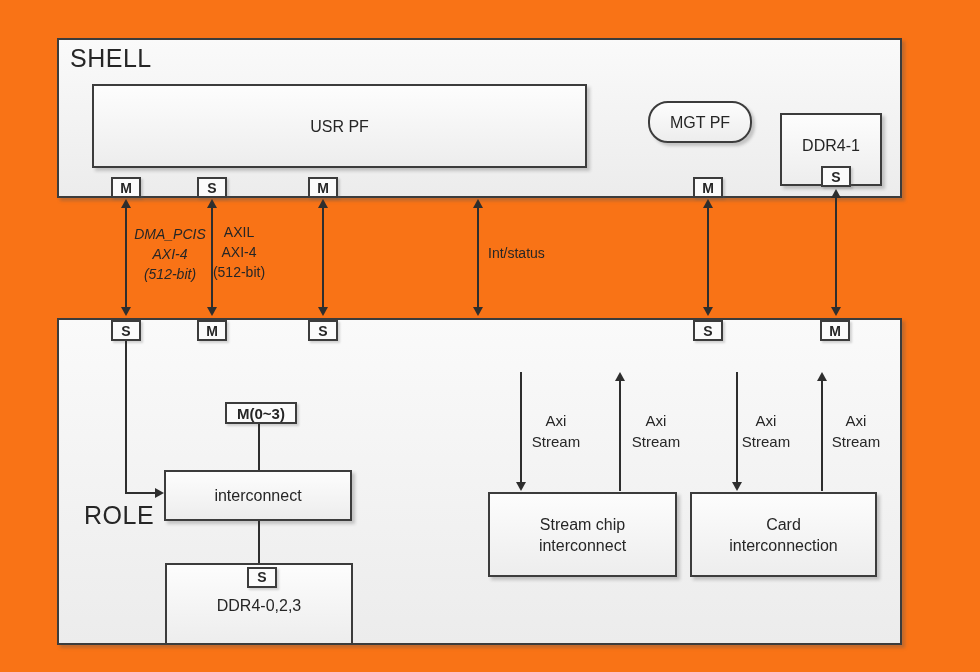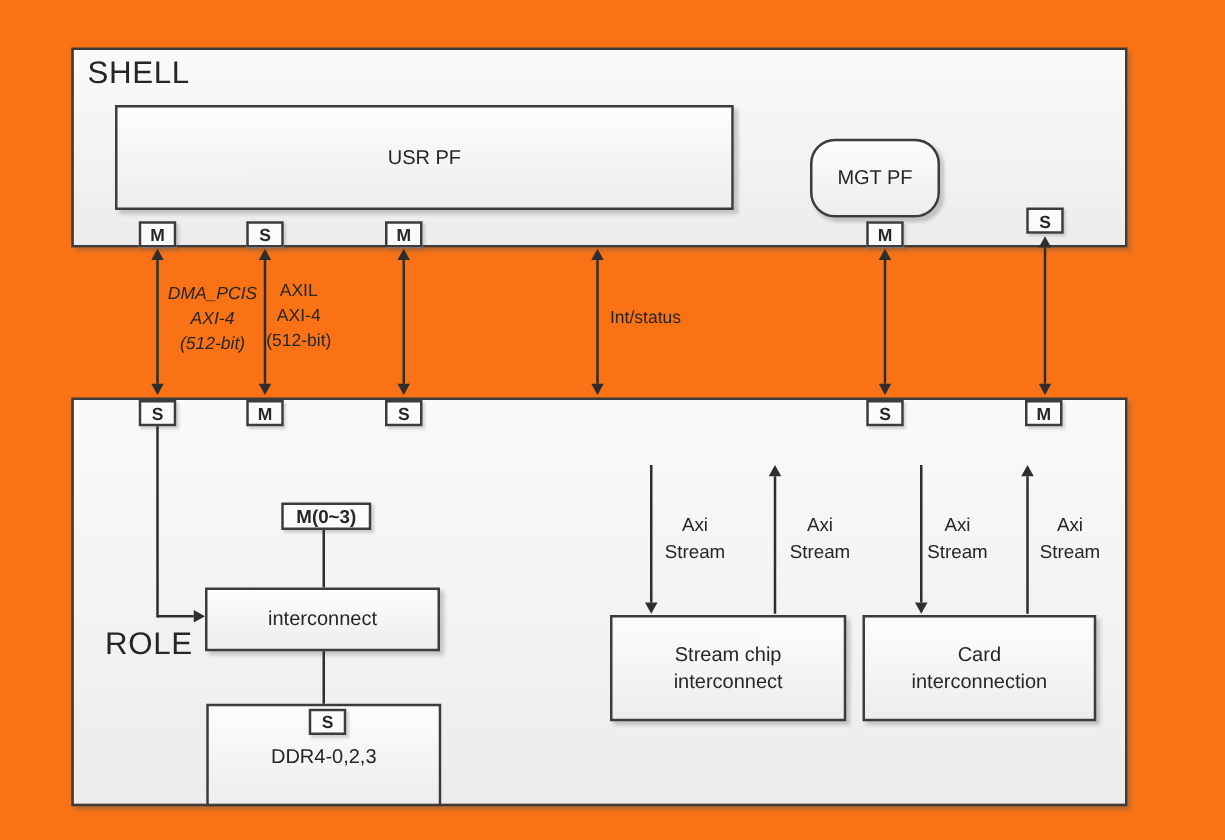--- a/index.html
+++ b/index.html
@@ -60,24 +60,27 @@
 
 <div id="canvas">
 
   <div class="bigbox" style="left:57px;top:38px;width:845px;height:160px;"></div>
   <div class="lbl title-lbl" style="left:70px;top:44px;">SHELL</div>
 
   <div class="box" style="left:92px;top:84px;width:495px;height:84px;">
     <span>USR PF</span>
   </div>
 
-  <div class="box" style="left:648px;top:111px;width:104px;height:63px;border-radius:20px;">
+  <div class="box" style="left:648px;top:101px;width:104px;height:42px;border-radius:20px;">
     <span>MGT PF</span>
   </div>
 
+  <div class="box" style="left:780px;top:113px;width:102px;height:73px;padding-bottom:8px;">
+    <span>DDR4-1</span>
+  </div>
 
   <div class="port" style="left:111px;top:177px;">M</div>
   <div class="port" style="left:197px;top:177px;">S</div>
   <div class="port" style="left:308px;top:177px;">M</div>
   <div class="port" style="left:693px;top:177px;">M</div>
   <div class="port" style="left:821px;top:166px;">S</div>
 
   <div class="varrow" style="left:125px;top:208px;height:99px;"></div>
   <div class="varrow" style="left:211px;top:208px;height:99px;"></div>
   <div class="varrow" style="left:322px;top:208px;height:99px;"></div>

